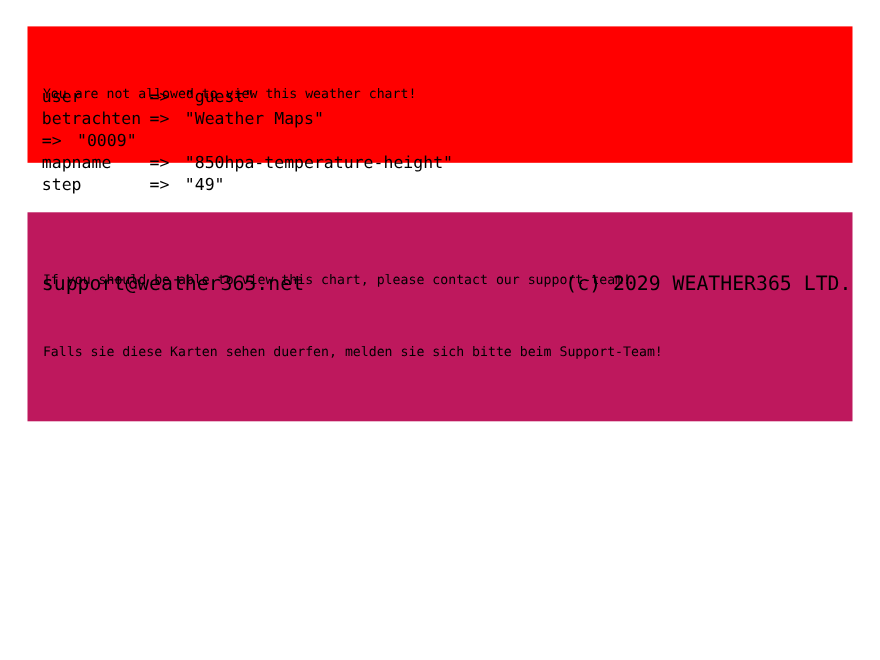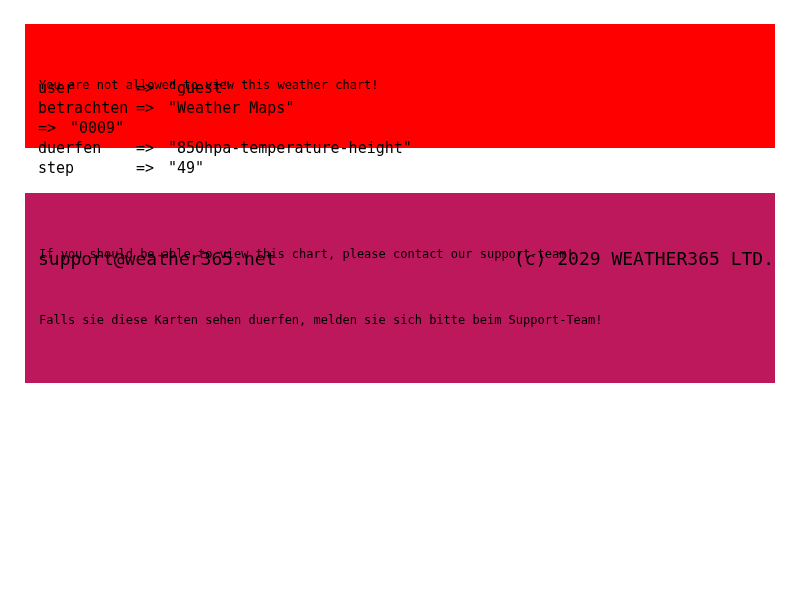--- a/index.html
+++ b/index.html
@@ -97,21 +97,21 @@
     <div class="detail-row">
       <span class="detail-key">betrachten</span>
       <span class="detail-arrow">=&gt;</span>
       <span class="detail-val">"Weather Maps"</span>
     </div>
     <div class="detail-row">
       <span class="detail-arrow">=&gt;</span>
       <span class="detail-val">"0009"</span>
     </div>
     <div class="detail-row">
-      <span class="detail-key">duerfen</span>
+      <span class="detail-key">mapname</span>
       <span class="detail-arrow">=&gt;</span>
       <span class="detail-val">"850hpa-temperature-height"</span>
     </div>
     <div class="detail-row">
       <span class="detail-key">step</span>
       <span class="detail-arrow">=&gt;</span>
       <span class="detail-val">"49"</span>
     </div>
   </div>
 

